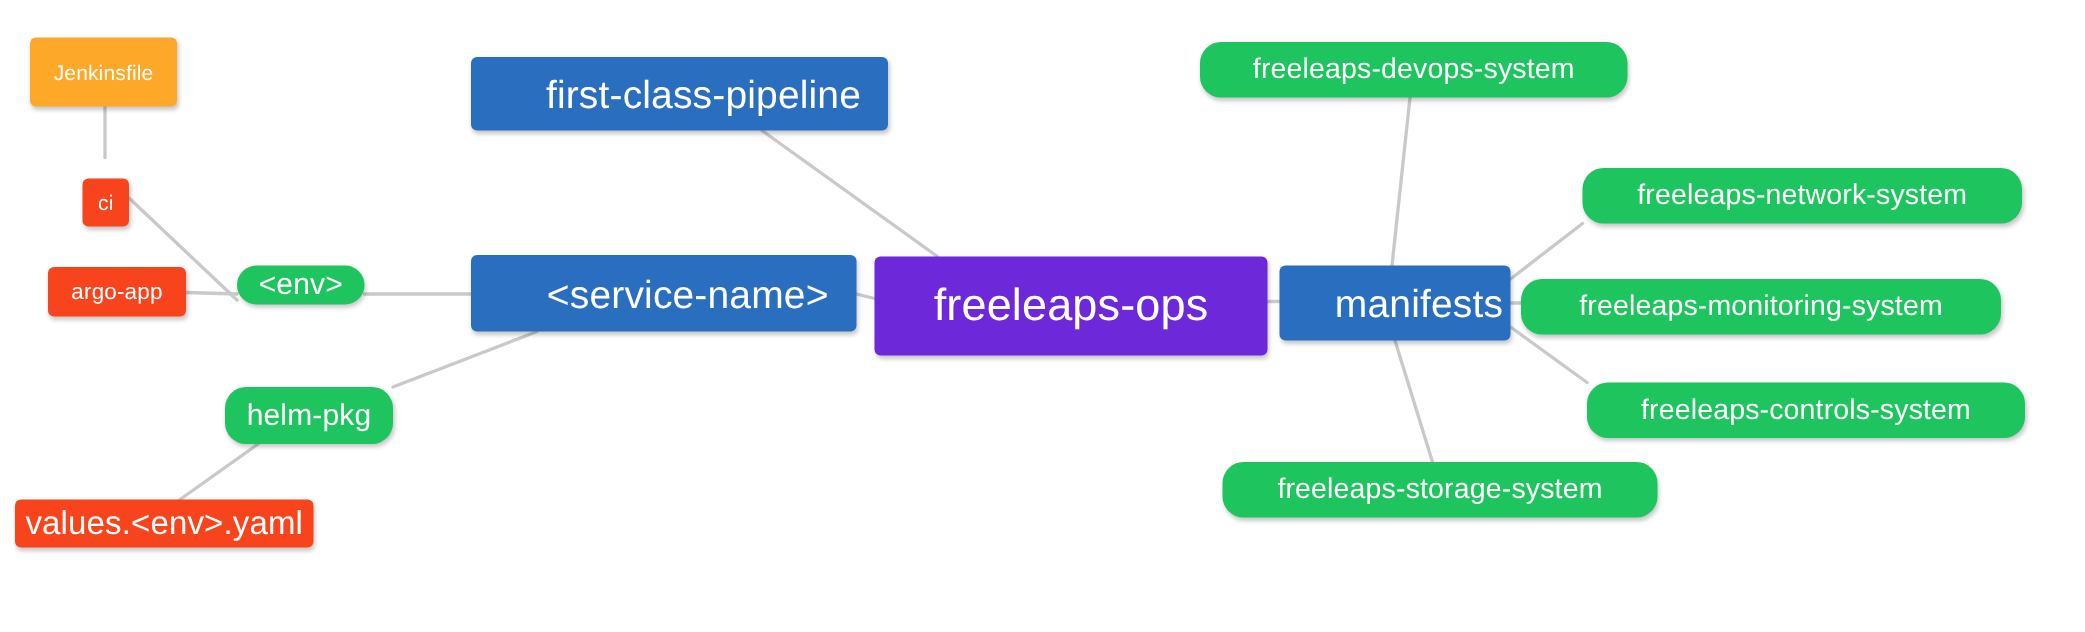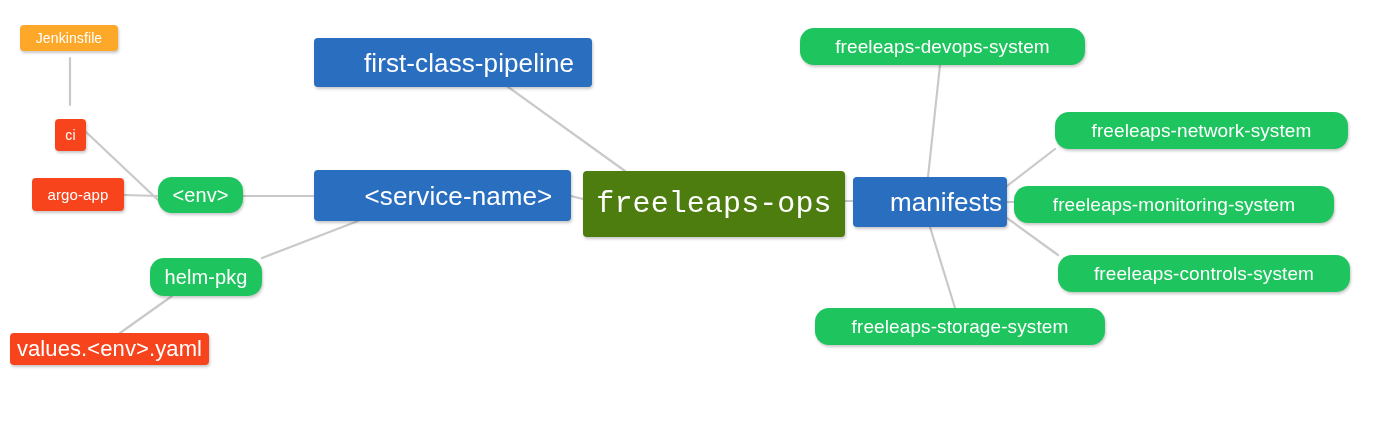--- a/index.html
+++ b/index.html
@@ -33,21 +33,21 @@
     display: flex;
     align-items: center;
     justify-content: center;
     color: #ffffff;
     border-radius: 4px;
     white-space: nowrap;
     line-height: 1;
     box-shadow: 1px 2px 3px rgba(0,0,0,0.22);
     letter-spacing: 0.1px;
   }
-  .n-root   { background: #4d7c0f; font-family: Liberation Mono, monospace; }
+  .n-root   { background: #6d28d9; }
   .n-blue   { background: #2a6ec0; padding-left: 32px; }
   .n-green  { background: #1ec45e; border-radius: 14px; }
   .n-orange { background: #fda828; }
   .n-red    { background: #f7441c; }
 </style>
 </head>
 <body>
 
 <div id="canvas">
   <svg id="edges" viewBox="0 0 1390 421" xmlns="http://www.w3.org/2000/svg">
@@ -60,24 +60,24 @@
       <line x1="508" y1="87" x2="625" y2="171" stroke="#c9c9c9" stroke-width="2.2" stroke-linecap="round"></line>
       <line x1="571" y1="196" x2="583" y2="199" stroke="#c9c9c9" stroke-width="2.2" stroke-linecap="round"></line>
       <line x1="845" y1="201" x2="853" y2="201" stroke="#c9c9c9" stroke-width="2.2" stroke-linecap="round"></line>
       <line x1="940" y1="65" x2="928" y2="177" stroke="#c9c9c9" stroke-width="2.2" stroke-linecap="round"></line>
       <line x1="1055" y1="149" x2="1007" y2="186" stroke="#c9c9c9" stroke-width="2.2" stroke-linecap="round"></line>
       <line x1="1050" y1="202" x2="1007" y2="202" stroke="#c9c9c9" stroke-width="2.2" stroke-linecap="round"></line>
       <line x1="1058" y1="255" x2="1007" y2="218" stroke="#c9c9c9" stroke-width="2.2" stroke-linecap="round"></line>
       <line x1="955" y1="308" x2="930" y2="227" stroke="#c9c9c9" stroke-width="2.2" stroke-linecap="round"></line>
     </svg>
   <div id="node-layer">
-      <div class="node n-orange" style="left: 20px; top: 25px; width: 98px; height: 26px; font-size: 14px;">Jenkinsfile</div>
+      <div class="node n-orange" style="left: 20px; top: 25px; width: 98px; height: 46px; font-size: 14px;">Jenkinsfile</div>
       <div class="node n-red" style="left: 55px; top: 105px; width: 31px; height: 32px; font-size: 14px; margin-top: 14px;">ci</div>
       <div class="node n-red" style="left: 32px; top: 178px; width: 92px; height: 33px; font-size: 15px;">argo-app</div>
-      <div class="node n-green" style="left: 158px; top: 177px; width: 85px; height: 36px; font-size: 20px;">&lt;env&gt;</div>
+      <div class="node n-green" style="left: 158px; top: 177px; width: 85px; height: 26px; font-size: 20px;">&lt;env&gt;</div>
       <div class="node n-green" style="left: 150px; top: 258px; width: 112px; height: 38px; font-size: 20px;">helm-pkg</div>
       <div class="node n-red" style="left: 10px; top: 333px; width: 199px; height: 32px; font-size: 22px;">values.&lt;env&gt;.yaml</div>
       <div class="node n-blue" style="left: 314px; top: 38px; width: 278px; height: 49px; font-size: 26px;">first-class-pipeline</div>
       <div class="node n-blue" style="left: 314px; top: 170px; width: 257px; height: 51px; font-size: 26px; text-align: center;">&lt;service-name&gt;</div>
       <div class="node n-root" style="left: 583px; top: 171px; width: 262px; height: 66px; font-size: 30px;">freeleaps-ops</div>
       <div class="node n-blue" style="left: 853px; top: 177px; width: 154px; height: 50px; font-size: 26px;">manifests</div>
       <div class="node n-green" style="left: 800px; top: 28px; width: 285px; height: 37px; font-size: 19px;">freeleaps-devops-system</div>
       <div class="node n-green" style="left: 1055px; top: 112px; width: 293px; height: 37px; font-size: 19px;">freeleaps-network-system</div>
       <div class="node n-green" style="left: 1014px; top: 186px; width: 320px; height: 37px; font-size: 19px;">freeleaps-monitoring-system</div>
       <div class="node n-green" style="left: 1058px; top: 255px; width: 292px; height: 37px; font-size: 19px;">freeleaps-controls-system</div>

